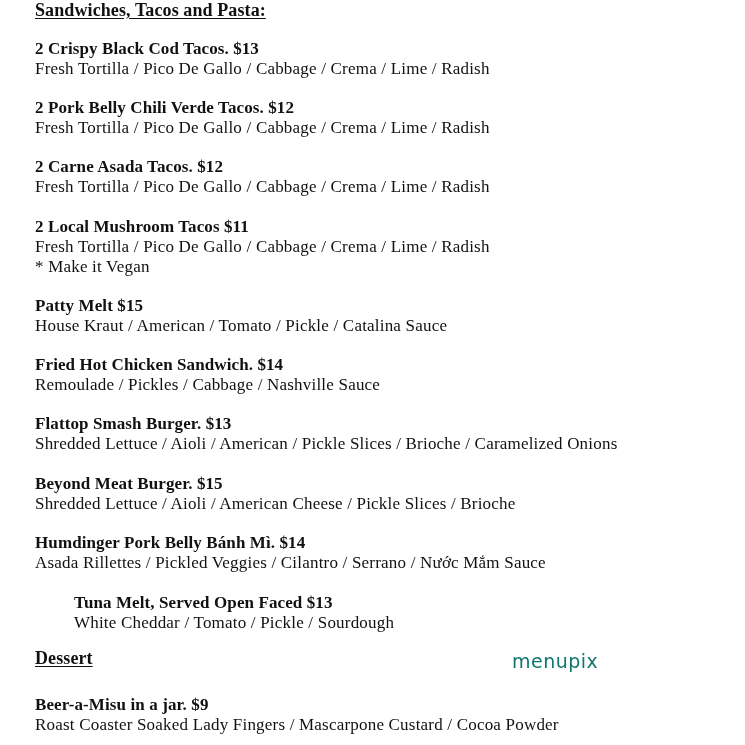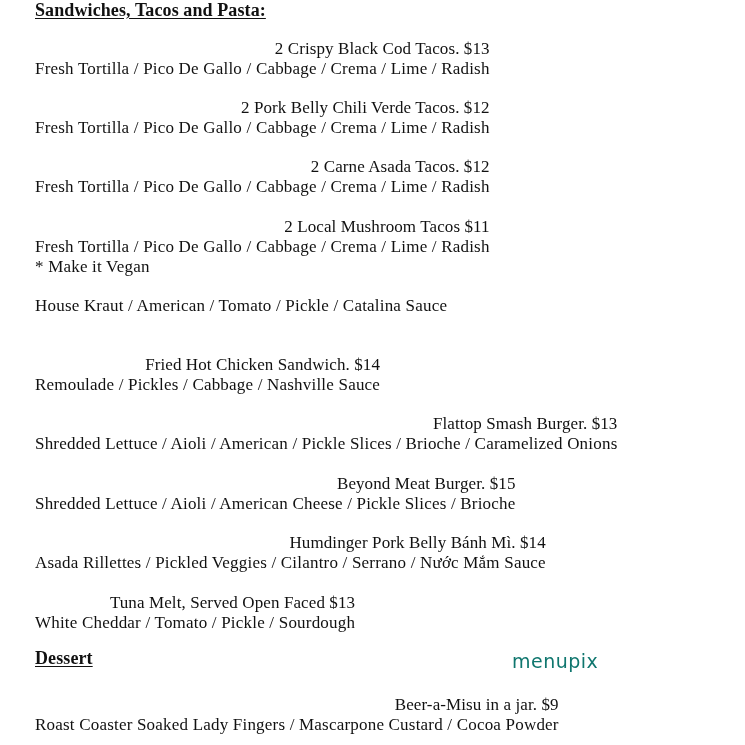--- a/index.html
+++ b/index.html
@@ -33,25 +33,24 @@
     .section-heading.top {
       position: absolute;
       top: 0px;
       text-align: center;
     }
     .item {
       position: absolute;
       left: 0;
     }
     .item-title {
-      font-weight: normal;
+      font-weight: bold;
       font-size: 17px;
       line-height: 20px;
       letter-spacing: 0.1px;
-      text-align: right;
     }
     .item-desc {
       font-size: 17px;
       line-height: 20px;
       letter-spacing: 0.2px;
     }
     .watermark {
       position: absolute;
       left: 512px;
       top: 650px;
@@ -83,20 +82,21 @@
     <div class="item-desc">Fresh Tortilla / Pico De Gallo / Cabbage / Crema / Lime / Radish</div>
   </div>
 
   <div class="item" style="top:217px;">
     <div class="item-title">2 Local Mushroom Tacos $11</div>
     <div class="item-desc">Fresh Tortilla / Pico De Gallo / Cabbage / Crema / Lime / Radish</div>
     <div class="item-desc">* Make it Vegan</div>
   </div>
 
   <div class="item" style="top:296px;">
+    <div class="item-title">Patty Melt $15</div>
     <div class="item-desc">House Kraut / American / Tomato / Pickle / Catalina Sauce</div>
   </div>
 
   <div class="item" style="top:355px;">
     <div class="item-title">Fried Hot Chicken Sandwich. $14</div>
     <div class="item-desc">Remoulade / Pickles / Cabbage / Nashville Sauce</div>
   </div>
 
   <div class="item" style="top:414px;">
     <div class="item-title">Flattop Smash Burger. $13</div>
@@ -106,21 +106,21 @@
   <div class="item" style="top:474px;">
     <div class="item-title">Beyond Meat Burger. $15</div>
     <div class="item-desc">Shredded Lettuce / Aioli / American Cheese / Pickle Slices / Brioche</div>
   </div>
 
   <div class="item" style="top:533px;">
     <div class="item-title">Humdinger Pork Belly Bánh Mì. $14</div>
     <div class="item-desc">Asada Rillettes / Pickled Veggies / Cilantro / Serrano / Nước Mắm Sauce</div>
   </div>
 
-  <div class="item" style="top:593px;">
+  <div class="item" style="top:593px;margin-left:39px;">
     <div class="item-title">Tuna Melt, Served Open Faced $13</div>
     <div class="item-desc">White Cheddar / Tomato / Pickle / Sourdough</div>
   </div>
 
   <div class="section-heading" style="position:absolute; top:648px;text-align:center;">Dessert</div>
 
   <div class="item" style="top:695px;">
     <div class="item-title">Beer-a-Misu in a jar. $9</div>
     <div class="item-desc">Roast Coaster Soaked Lady Fingers / Mascarpone Custard / Cocoa Powder</div>
   </div>

